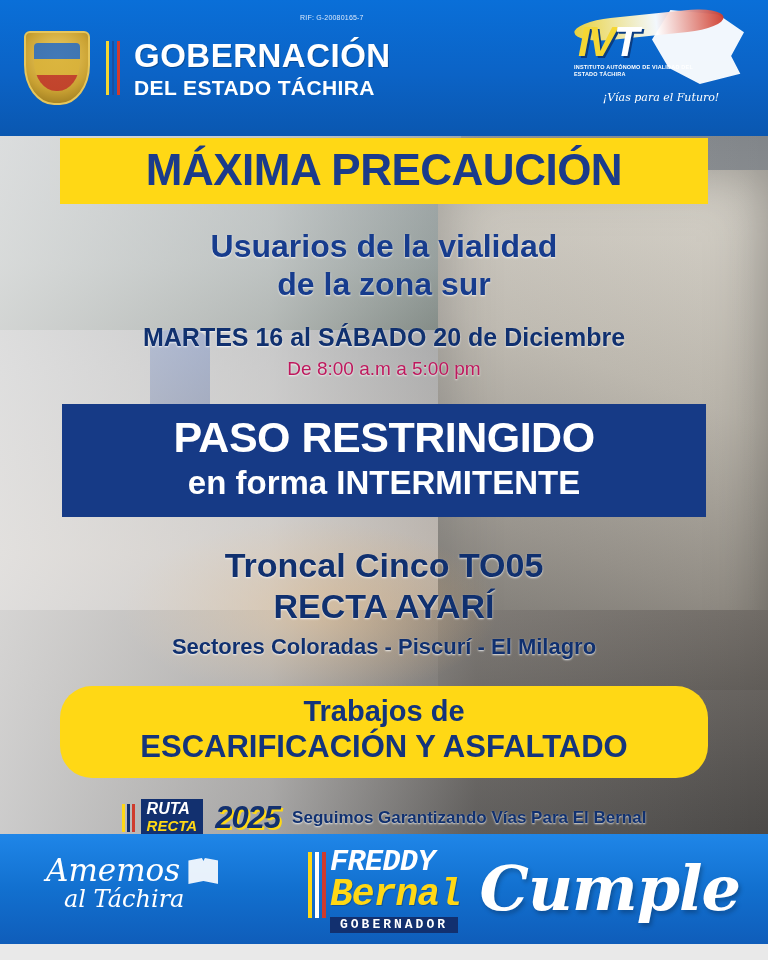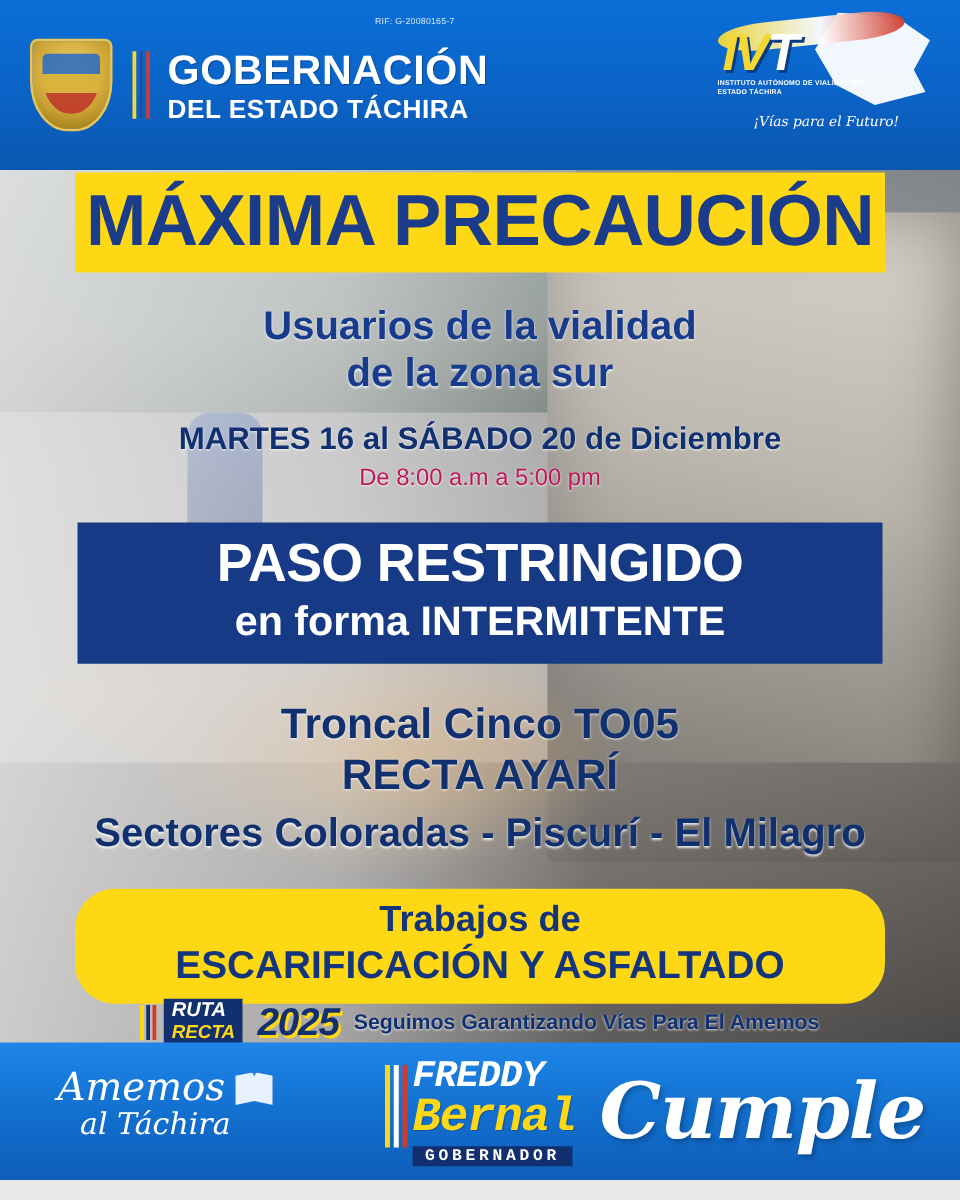--- a/index.html
+++ b/index.html
@@ -163,21 +163,21 @@
     text-align:center;
     color:#fff;
   }
 
   .title-band {
     margin:28px 60px 0 60px;
     padding:10px 0 12px;
   }
   .title-band .t {
     color:#1b3b8b;
-    font-size:58px; font-weight:bold; letter-spacing:-.5px;
+    font-size:44px; font-weight:bold; letter-spacing:-.5px;
     line-height:1;
   }
 
   .subtitle {
     margin-top:24px; text-align:center;
     color:#173c8d; font-weight:bold;
     font-size:32px; line-height:1.18;
     text-shadow:0 1px 2px rgba(255,255,255,.8);
   }
 
@@ -203,21 +203,21 @@
 
   .route {
     margin-top:28px; text-align:center;
     color:#10306f; font-weight:bold;
     font-size:34px; line-height:1.2;
     text-shadow:0 1px 2px rgba(255,255,255,.8);
   }
   .sectors {
     margin-top:8px; text-align:center;
     color:#10306f; font-weight:bold;
-    font-size:32px;
+    font-size:22px;
     text-shadow:0 1px 2px rgba(255,255,255,.85);
   }
 
   .works {
     margin:26px 60px 0 60px;
     padding:10px 0 14px;
     border-radius:32px;
   }
   .works .w1 { color:#14347c; font-size:29px; font-weight:bold; line-height:1.1; }
   .works .w2 { color:#14347c; font-size:31px; font-weight:bold; line-height:1.1; margin-top:2px; }
@@ -385,21 +385,21 @@
             <i></i>
             <i></i>
             <i></i>
           </div>
         <div class="ruta-badge">
           <span>RUTA</span>
           <span class="v">RECTA</span>
         </div>
       </div>
       <div class="year">2025</div>
-      <div class="ruta-slogan">Seguimos Garantizando Vías Para El Amemos</div>
+      <div class="ruta-slogan">Seguimos Garantizando Vías Para El Bernal</div>
     </div>
   </div>
 
   <div class="footer">
     <div class="amemos">
       <div class="a1">Amemos</div>
       <div class="a2">al Táchira</div>
       <div class="book"></div>
     </div>
 

